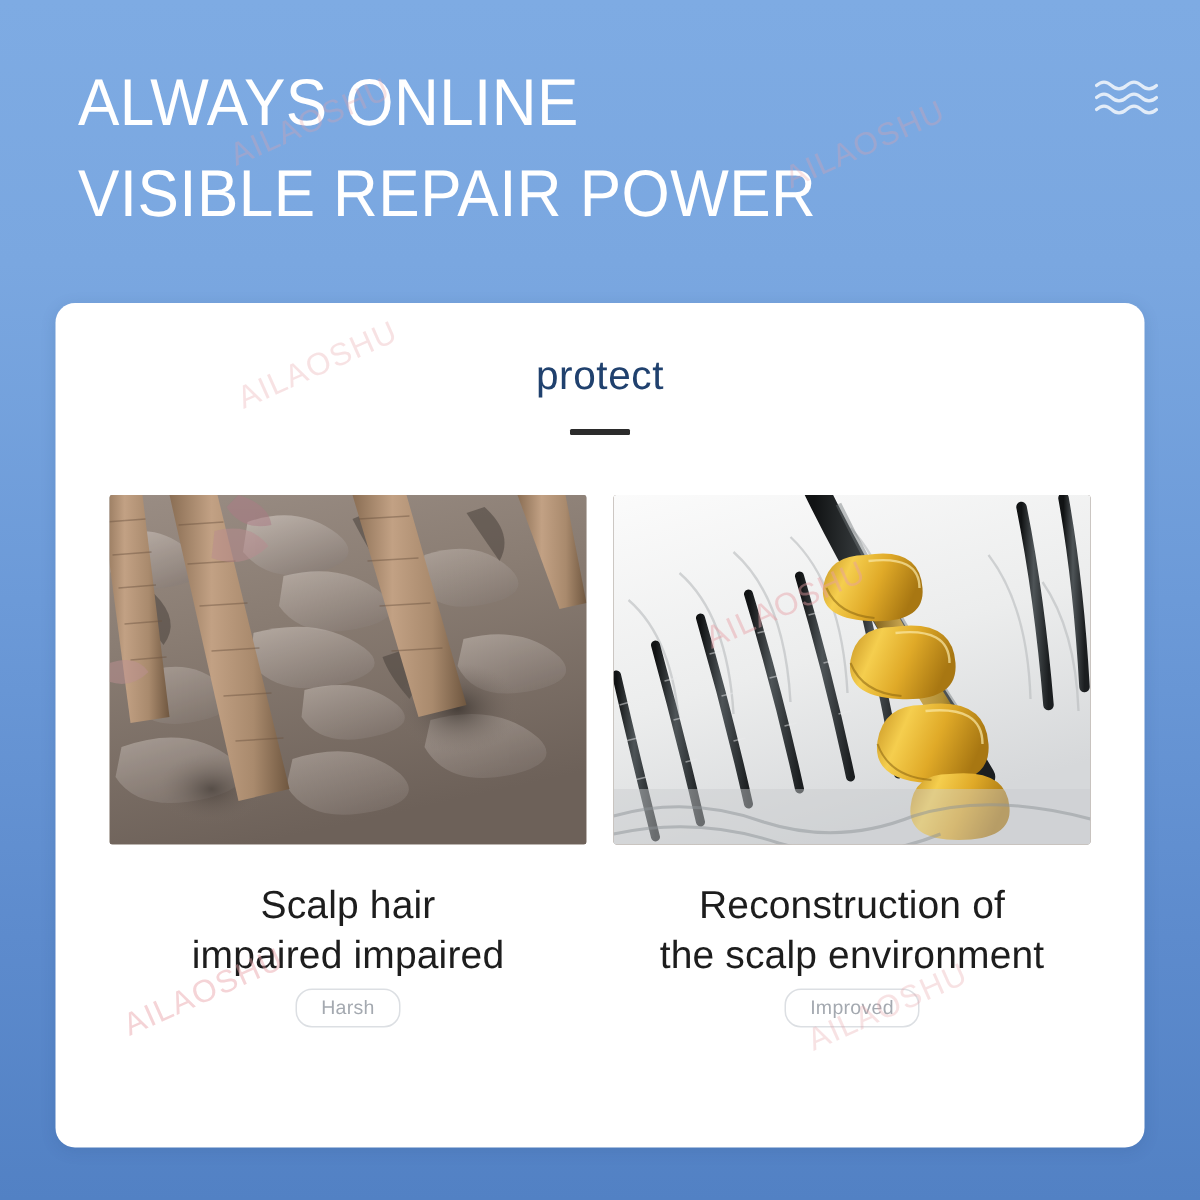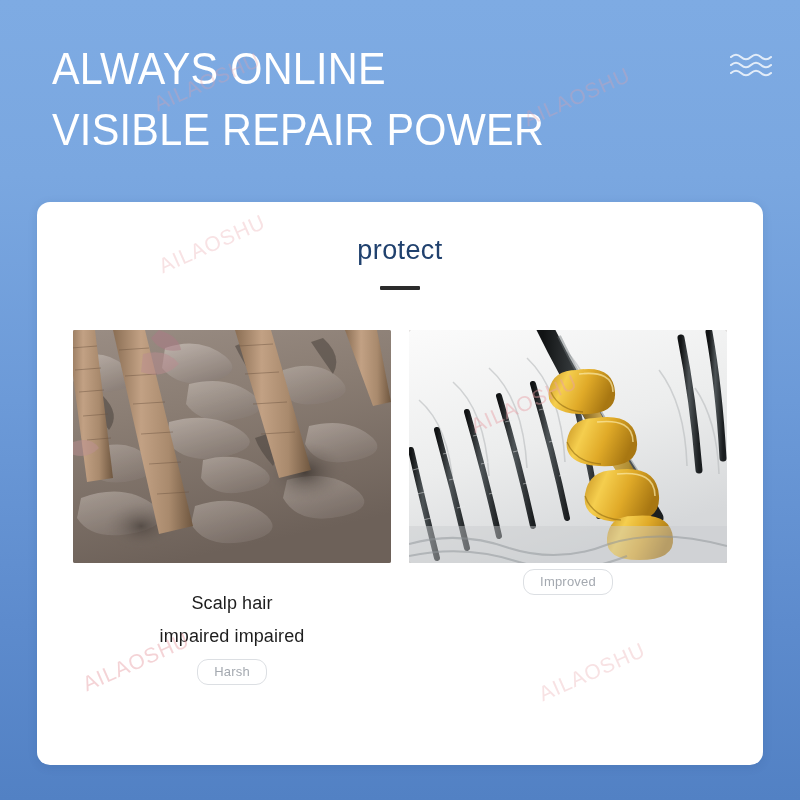--- a/index.html
+++ b/index.html
@@ -111,21 +111,21 @@
     overflow: hidden;
     position: relative;
     background: #8d8179;
   }
   .thumb svg { display: block; width: 100%; height: 100%; }
 
   .caption {
     margin-top: 24px;
     text-align: center;
     color: #1d1d1d;
-    font-size: 18px;
+    font-size: 26px;
     line-height: 33px;
     font-weight: 400;
     letter-spacing: .1px;
   }
   .caption-line { display: block; }
 
   .pill {
     margin-top: 6px;
     display: inline-block;
     padding: 4px 16px 5px;
@@ -373,20 +373,24 @@
             </g>
 
             <rect x="0" y="196" width="318" height="37" fill="#c9cccf" opacity=".45"></rect>
             <g stroke="#8e9397" stroke-width="2" opacity=".5" fill="none">
               <path d="M0 214 q50 -14 100 4 q50 16 100 -4 q50 -16 118 2"></path>
               <path d="M0 226 q56 -12 110 6 q54 16 108 -6"></path>
             </g>
           </svg>
         </div>
 
+        <div class="caption">
+          <span class="caption-line">Reconstruction of</span>
+          <span class="caption-line">the scalp environment</span>
+        </div>
 
         <div class="pill">Improved</div>
       </div>
 
     </div>
 
     <div class="wm" style="left:42px; top:448px;">AILAOSHU</div>
     <div class="wm" style="left:430px; top:190px;">AILAOSHU</div>
     <div class="wm wm-light" style="left:118px; top:30px;">AILAOSHU</div>
     <div class="wm wm-light" style="left:498px; top:458px;">AILAOSHU</div>

